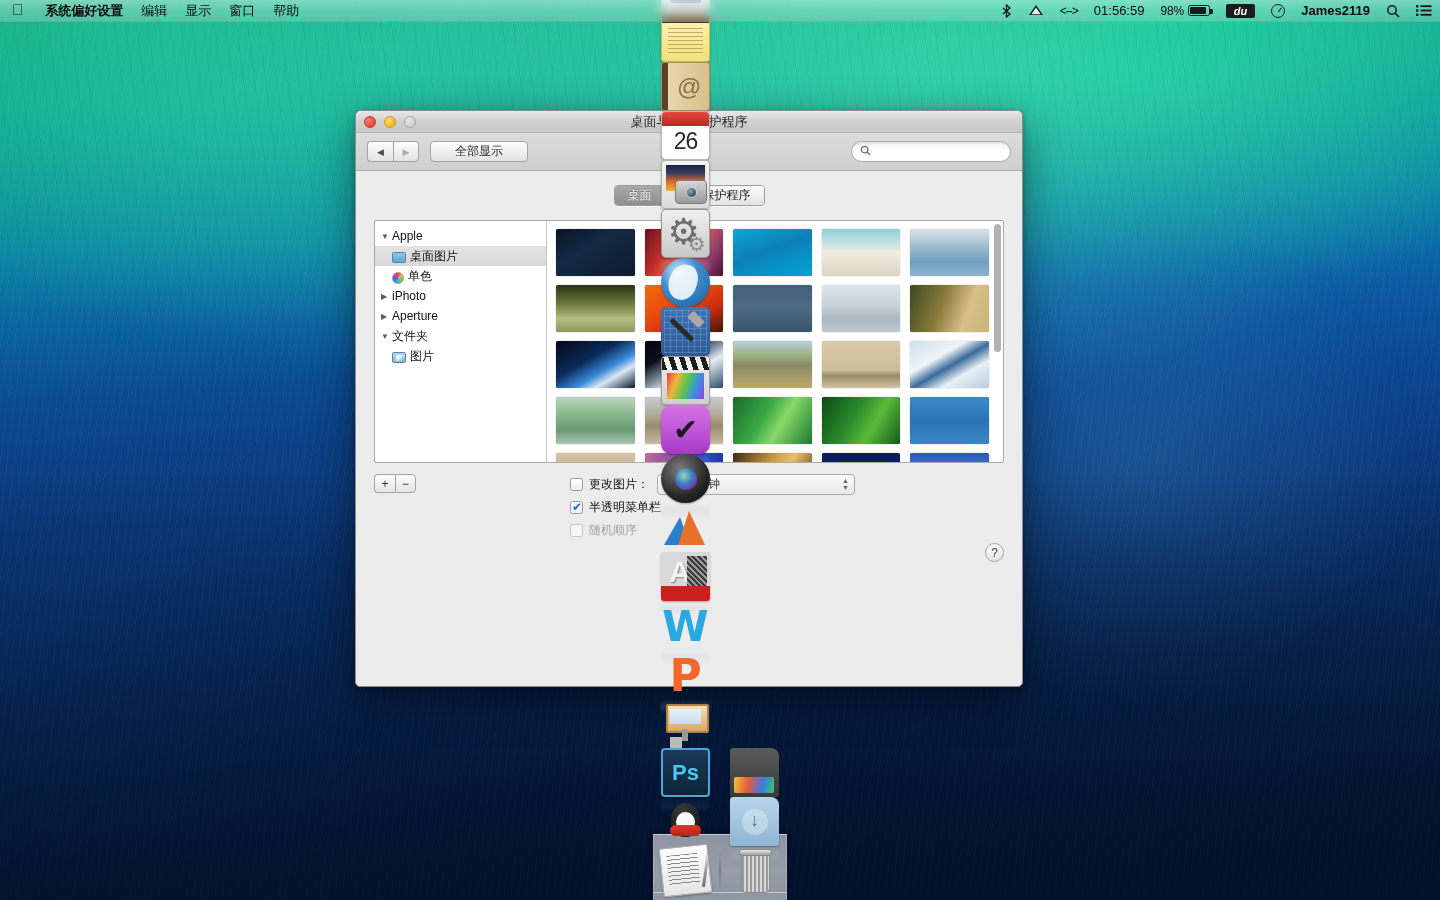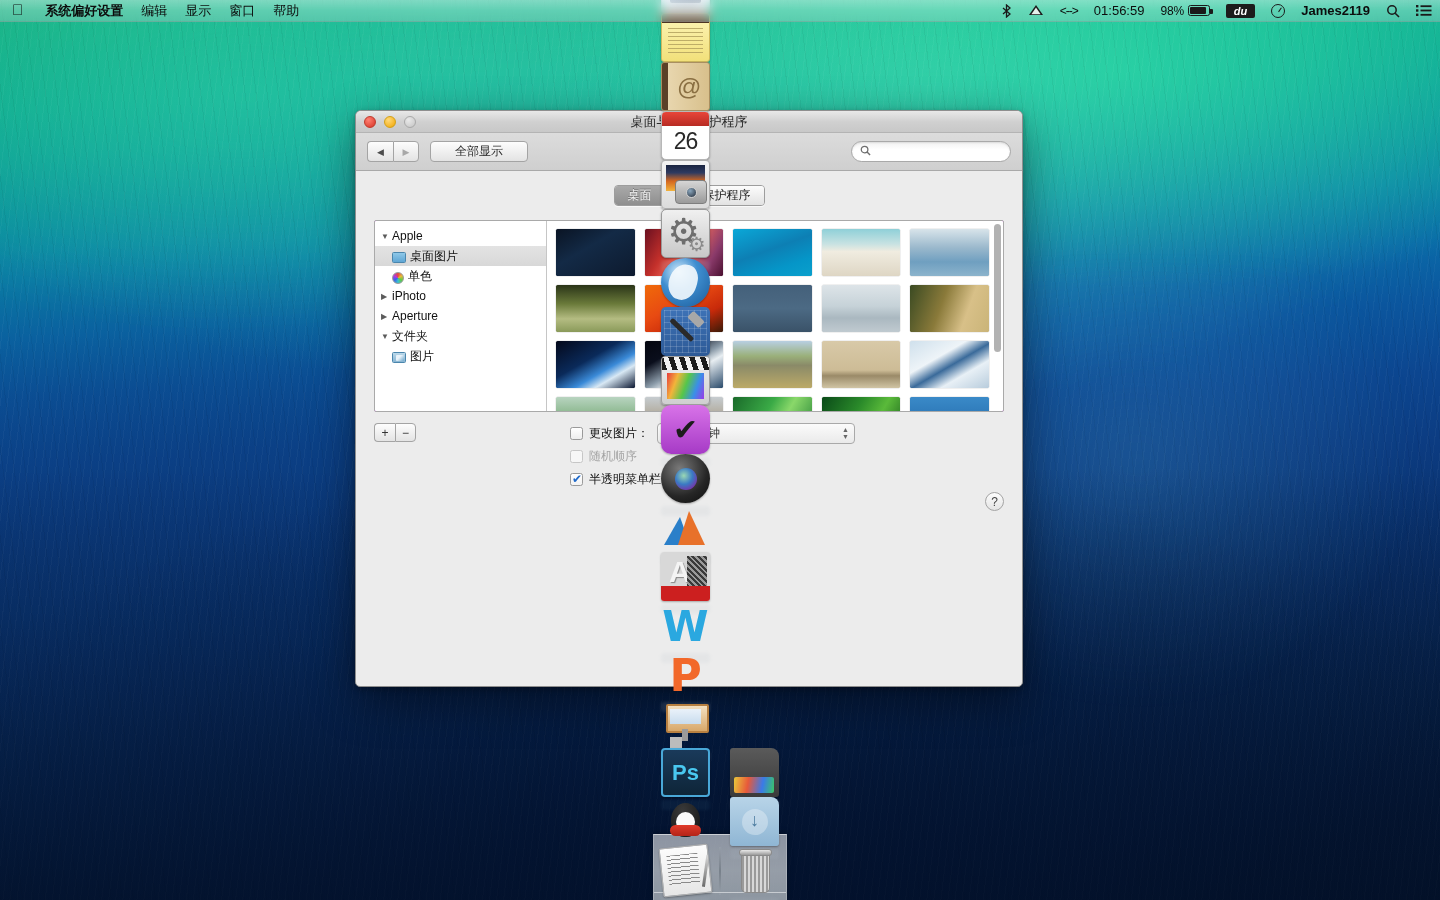--- a/index.html
+++ b/index.html
@@ -178,21 +178,21 @@
   .preview-img:before {
     content:""; position:absolute; left:-10%; top:8%; width:130%; height:46%;
     background:
       linear-gradient(108deg, transparent 42%, rgba(255,255,255,.5) 46%, transparent 50%),
       linear-gradient(100deg, transparent 62%, rgba(255,255,255,.35) 65%, transparent 69%),
       linear-gradient(115deg, transparent 20%, rgba(255,255,255,.30) 24%, transparent 28%);
   }
   .preview-label { margin-left:26px; font-size:13px; color:#141414; }
 
   
-  .listzone { display:flex; height:192px; border:1px solid #a9a9a9; border-radius:2px; background:#d946ef; overflow:hidden; }
+  .listzone { display:flex; height:243px; border:1px solid #a9a9a9; border-radius:2px; background:#d946ef; overflow:hidden; }
   .sourcelist { width:172px; background:#fff; border-right:1px solid #c6c6c6; padding-top:5px; font-size:12px; color:#111; }
   .sl-row { height:20px; display:flex; align-items:center; padding-left:6px; white-space:nowrap; }
   .sl-row.sel { background:linear-gradient(to bottom,#e3e3e3,#d8d8d8); }
   .disc { width:11px; font-size:8px; color:#5b5b5b; display:inline-block; }
   .disc.open:before { content:"\25BC"; }
   .disc.closed:before { content:"\25B6"; }
   .sl-indent1 { padding-left:17px; }
   .ic-folder {
     display:inline-block; width:14px; height:11px; margin-right:4px; border-radius:1.5px;
     background:linear-gradient(to bottom,#8fc8e8,#5fa6d4);
@@ -579,26 +579,26 @@
           <span>更改图片：</span>
           <div class="popup">
             <span>每 30 分钟</span>
             <span class="arrows">
                 <span>▲</span>
                 <span>▼</span>
               </span>
           </div>
         </div>
         <div class="optrow">
+          <span class="cb on"></span>
+          <span>半透明菜单栏</span>
+        </div>
+        <div class="optrow">
           <span class="cb dim"></span>
           <span class="lbl-dim">随机顺序</span>
-        </div>
-        <div class="optrow">
-          <span class="cb on"></span>
-          <span>半透明菜单栏</span>
         </div>
       </div>
 
       <div class="helpbtn">?</div>
     </div>
 
   </div>
 </div>
 
 <div id="dock">

